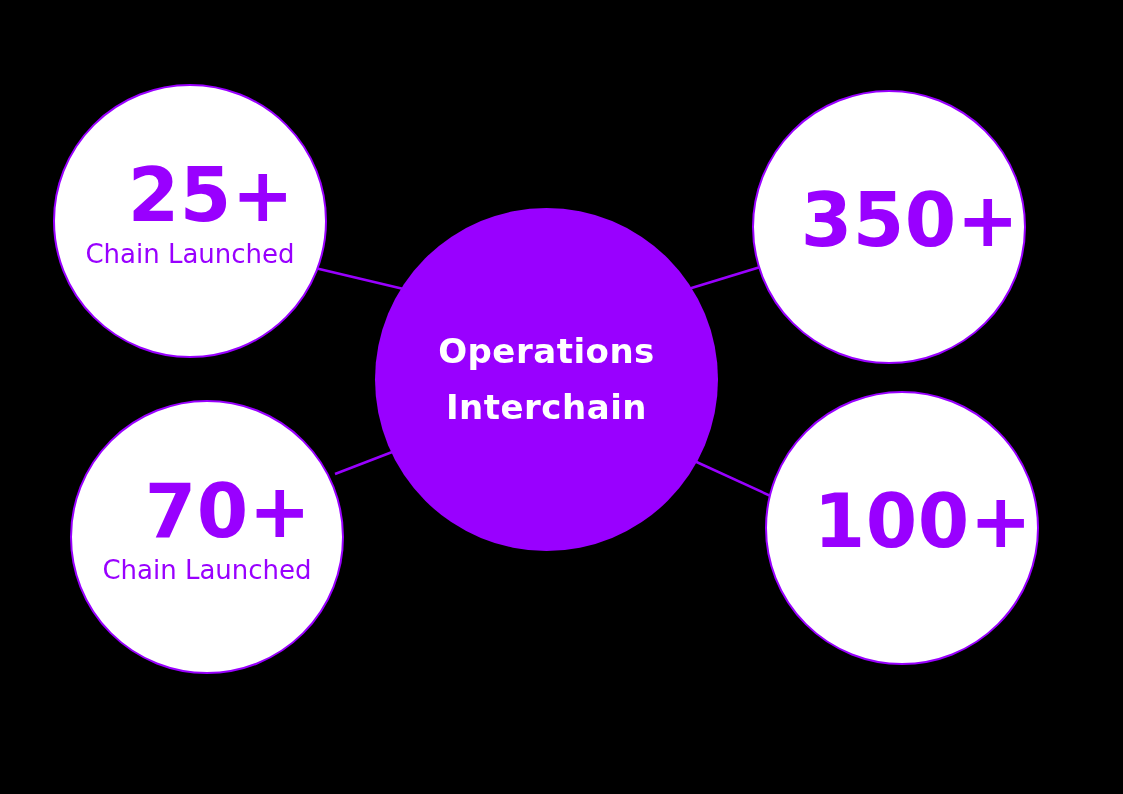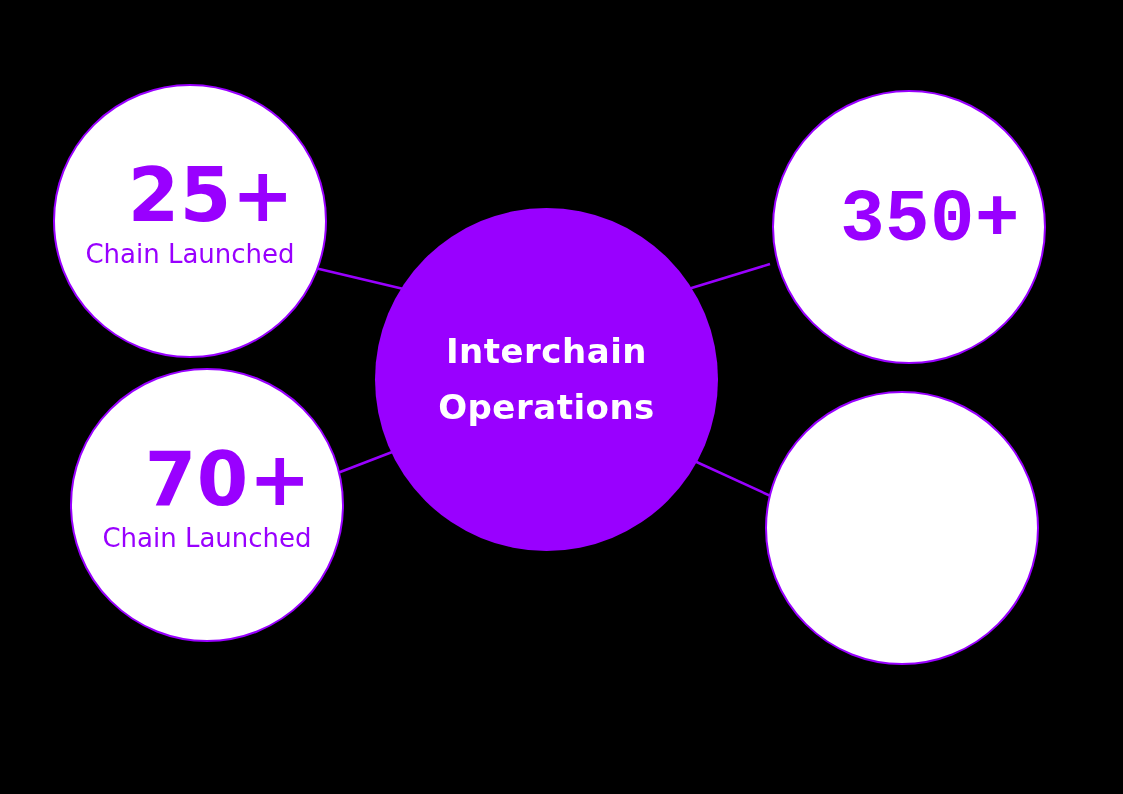--- a/index.html
+++ b/index.html
@@ -37,22 +37,22 @@
     border: 2.5px solid var(--accent, #9900ff);
     box-sizing: border-box;
     display: flex;
     flex-direction: column;
     align-items: center;
     justify-content: center;
     padding-bottom: 14px;
     text-align: center;
   }
   .node-tl { left: 53px;  top: 84px;  }
-  .node-tr { left: 772px; top: 90px; font-family: Liberation Mono, monospace;  }
-  .node-bl { left: 70px;  top: 368px; }
+  .node-tr { left: 752px; top: 90px;  }
+  .node-bl { left: 70px;  top: 400px; }
   .node-br { left: 765px; top: 391px; }
   .stat-value {
     color: var(--accent, #9900ff);
     font-size: 74px;
     font-weight: 800;
     line-height: 1;
     letter-spacing: 0.5px;
     margin-left: 42px;
   }
   .stat-label {
@@ -104,20 +104,21 @@
   <div class="node node-tr">
     <div class="stat-value">350+</div>
   </div>
 
   <div class="node node-bl">
     <div class="stat-value">70+</div>
     <div class="stat-label">Chain Launched</div>
   </div>
 
   <div class="node node-br">
+    <div class="stat-value">100+</div>
   </div>
 
   <div class="hub">
+    <div class="hub-line">Operations</div>
     <div class="hub-line">Interchain</div>
-    <div class="hub-line">Operations</div>
   </div>
 
 </div>
 
 </body></html>

